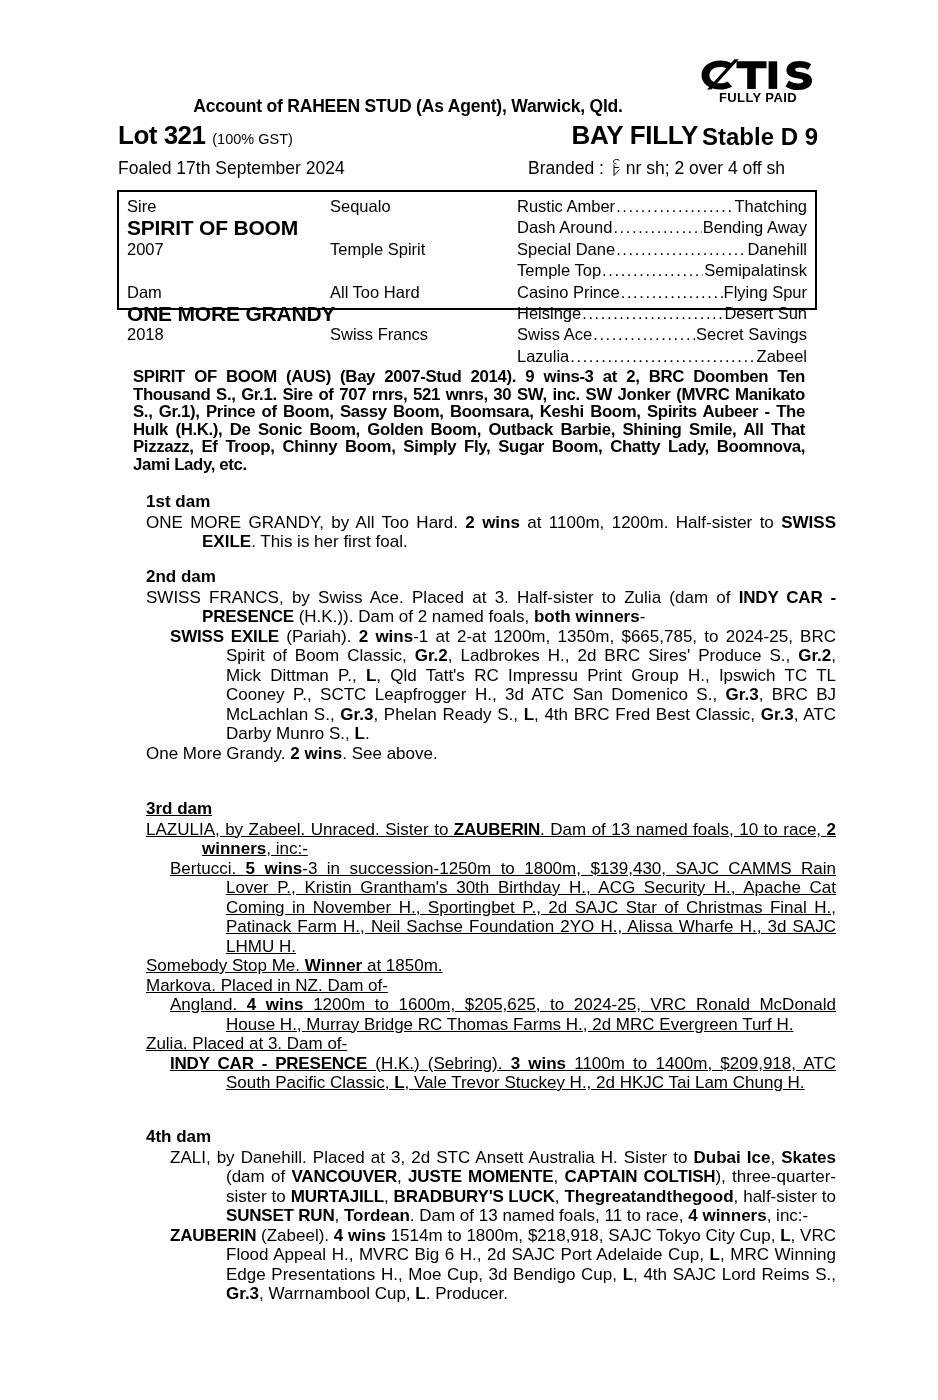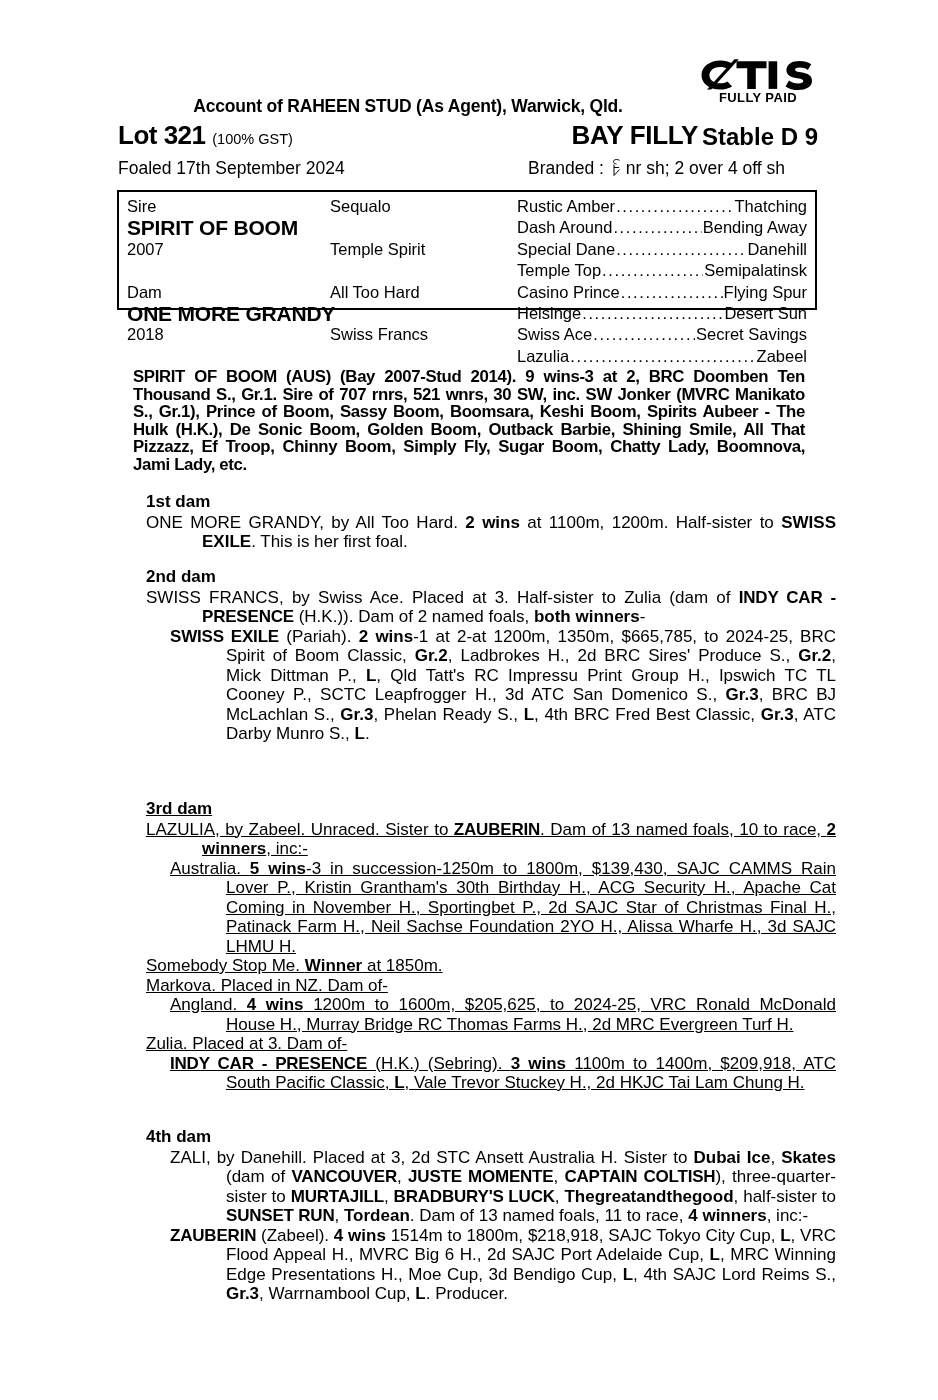--- a/index.html
+++ b/index.html
@@ -374,26 +374,27 @@
 
   <div class="fam" style="top:492px;">
     <div class="dam-head">1st dam</div>
     <p class="p0"><span class="hang">ONE MORE GRANDY, by All Too Hard. </span><b>2 wins</b><span> at 1100m, 1200m. Half-sister to </span><b>SWISS EXILE</b><span>. This is her first foal.</span></p>
   </div>
 
   <div class="fam" style="top:567px;">
     <div class="dam-head">2nd dam</div>
     <p class="p0"><span class="hang">SWISS FRANCS, by Swiss Ace. Placed at 3. Half-sister to Zulia (dam of </span><b class="bn">INDY CAR - PRESENCE</b><span> (H.K.)). Dam of 2 named foals, </span><b>both winners</b><span>-</span></p>
     <p class="p1"><b class="hang bn">SWISS EXILE</b><span> (Pariah). </span><b>2 wins</b><span>-1 at 2-at 1200m, 1350m, $665,785, to 2024-25, BRC Spirit of Boom Classic, </span><b>Gr.2</b><span>, Ladbrokes H., 2d BRC Sires' Produce S., </span><b>Gr.2</b><span>, Mick Dittman P., </span><b>L</b><span>, Qld Tatt's RC Impressu Print Group H., Ipswich TC TL Cooney P., SCTC Leapfrogger H., 3d ATC San Domenico S., </span><b>Gr.3</b><span>, BRC BJ McLachlan S., </span><b>Gr.3</b><span>, Phelan Ready S., </span><b>L</b><span>, 4th BRC Fred Best Classic, </span><b>Gr.3</b><span>, ATC Darby Munro S., </span><b>L</b><span>.</span></p>
+    <p class="p0"><span class="hang">One More Grandy. </span><b>2 wins</b><span>. See above.</span></p>
   </div>
 
   <div class="fam" style="top:799px;text-decoration:underline;">
     <div class="dam-head">3rd dam</div>
     <p class="p0"><span class="hang">LAZULIA, by Zabeel. Unraced. Sister to </span><b class="bn">ZAUBERIN</b><span>. Dam of 13 named foals, 10 to race, </span><b>2 winners</b><span>, inc:-</span></p>
-    <p class="p1"><span class="hang">Australia. </span><b>5 wins</b><span>-3 in succession-1250m to 1800m, $139,430, SAJC CAMMS Rain Lover P., Kristin Grantham's 30th Birthday H., ACG Security H., Apache Cat Coming in November H., Sportingbet P., 2d SAJC Star of Christmas Final H., Patinack Farm H., Neil Sachse Foundation 2YO H., Alissa Wharfe H., 3d SAJC LHMU H.</span></p>
+    <p class="p1"><span class="hang">Bertucci. </span><b>5 wins</b><span>-3 in succession-1250m to 1800m, $139,430, SAJC CAMMS Rain Lover P., Kristin Grantham's 30th Birthday H., ACG Security H., Apache Cat Coming in November H., Sportingbet P., 2d SAJC Star of Christmas Final H., Patinack Farm H., Neil Sachse Foundation 2YO H., Alissa Wharfe H., 3d SAJC LHMU H.</span></p>
     <p class="p0"><span class="hang">Somebody Stop Me. </span><b>Winner</b><span> at 1850m.</span></p>
     <p class="flat">Markova. Placed in NZ. Dam of-</p>
     <p class="p1"><span class="hang">Angland. </span><b>4 wins</b><span> 1200m to 1600m, $205,625, to 2024-25, VRC Ronald McDonald House H., Murray Bridge RC Thomas Farms H., 2d MRC Evergreen Turf H.</span></p>
     <p class="flat">Zulia. Placed at 3. Dam of-</p>
     <p class="p1"><b class="hang bn">INDY CAR - PRESENCE</b><span> (H.K.) (Sebring). </span><b>3 wins</b><span> 1100m to 1400m, $209,918, ATC South Pacific Classic, </span><b>L</b><span>, Vale Trevor Stuckey H., 2d HKJC Tai Lam Chung H.</span></p>
   </div>
 
   <div class="fam" style="top:1127px;">
     <div class="dam-head">4th dam</div>
     <p class="p1"><span class="hang">ZALI, by Danehill. Placed at 3, 2d STC Ansett Australia H. Sister to </span><b>Dubai Ice</b><span>, </span><b>Skates</b><span> (dam of </span><b class="bn">VANCOUVER</b><span>, </span><b class="bn">JUSTE MOMENTE</b><span>, </span><b class="bn">CAPTAIN COLTISH</b><span>), three-quarter-sister to </span><b class="bn">MURTAJILL</b><span>, </span><b class="bn">BRADBURY'S LUCK</b><span>, </span><b>Thegreatandthegood</b><span>, half-sister to </span><b class="bn">SUNSET RUN</b><span>, </span><b>Tordean</b><span>. Dam of 13 named foals, 11 to race, </span><b>4 winners</b><span>, inc:-</span></p>

